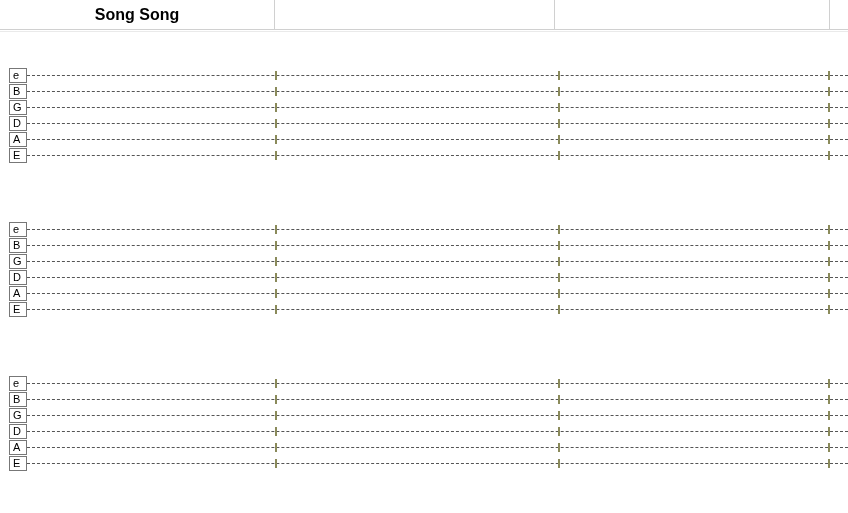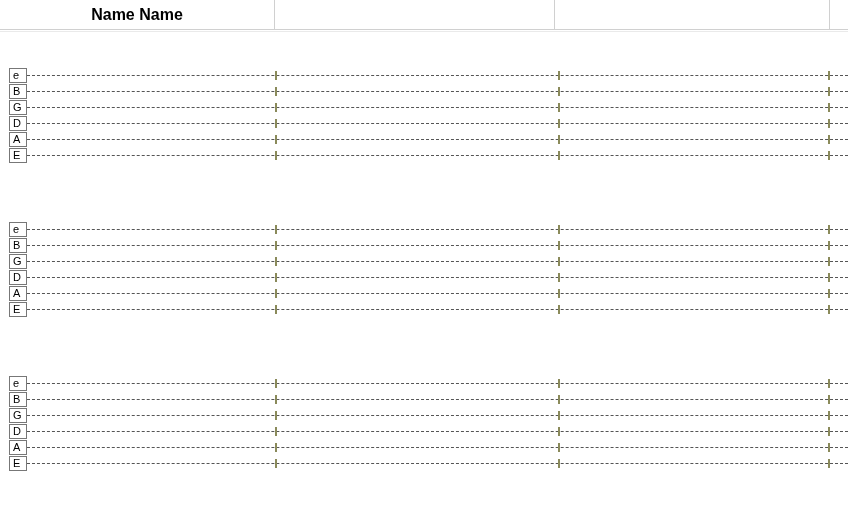--- a/index.html
+++ b/index.html
@@ -85,21 +85,21 @@
     background: #8a8a5a;
   }
 </style>
 </head>
 <body>
 
 <div class="sheet">
 
   <div class="header-row">
     <div class="header-cell hc-1">
-      <span>Name Name</span>
+      <span>Song Song</span>
     </div>
     <div class="header-cell hc-2">
       <span></span>
     </div>
     <div class="header-cell hc-3">
       <span></span>
     </div>
     <div class="header-cell hc-4">
       <span></span>
     </div>

